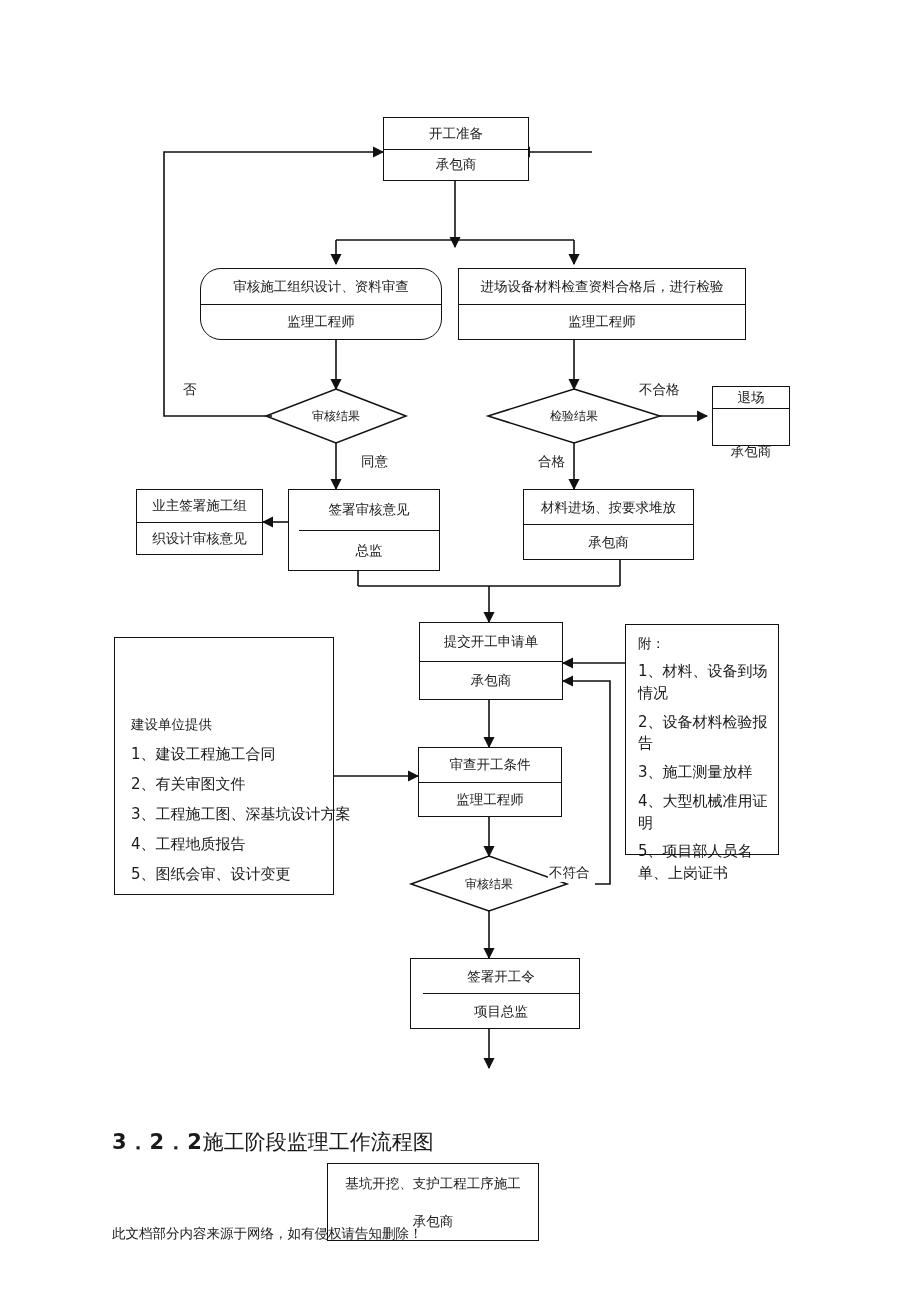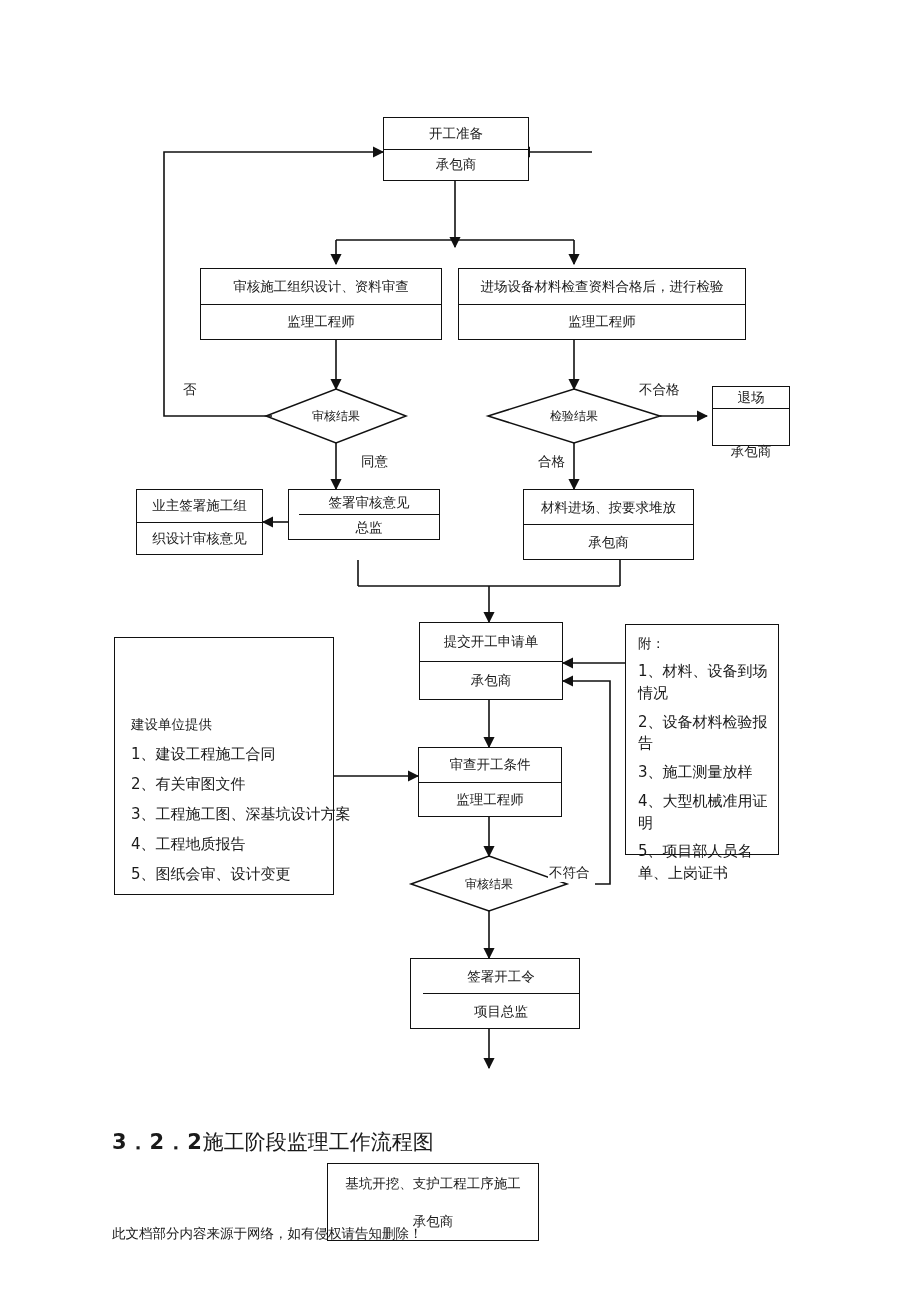--- a/index.html
+++ b/index.html
@@ -168,41 +168,41 @@
       <path d="M 489 856 L 567 884 L 489 911 L 411 884 Z" stroke-width="1.5"></path>
 
     </g>
   </svg>
 
   <div class="node" style="left:383px; top:117px; width:146px; height:64px;">
     <div class="row top">开工准备</div>
     <div class="row">承包商</div>
   </div>
 
-  <div class="node" style="left:200px; top:268px; width:242px; height:72px;">
+  <div class="node" style="left:200px; top:268px; width:242px; height:72px;border-radius:21px;">
     <div class="row top">审核施工组织设计、资料审查</div>
     <div class="row">监理工程师</div>
   </div>
 
   <div class="node" style="left:458px; top:268px; width:288px; height:72px;">
     <div class="row top">进场设备材料检查资料合格后，进行检验</div>
     <div class="row">监理工程师</div>
   </div>
 
   <div class="node" style="left:712px; top:386px; width:78px; height:60px;gap:32px;">
     <div class="row top">退场</div>
     <div class="row">承包商</div>
   </div>
 
   <div class="node" style="left:136px; top:489px; width:127px; height:66px;">
     <div class="row top">业主签署施工组</div>
     <div class="row">织设计审核意见</div>
   </div>
 
-  <div class="node" style="left:288px; top:489px; width:152px; height:51px;padding-left:10px;">
+  <div class="node" style="left:288px; top:489px; width:152px; height:82px;padding-left:10px;">
     <div class="row top">签署审核意见</div>
     <div class="row">总监</div>
   </div>
 
   <div class="node" style="left:523px; top:489px; width:171px; height:71px;">
     <div class="row top">材料进场、按要求堆放</div>
     <div class="row">承包商</div>
   </div>
 
   <div class="node" style="left:419px; top:622px; width:144px; height:78px;">

